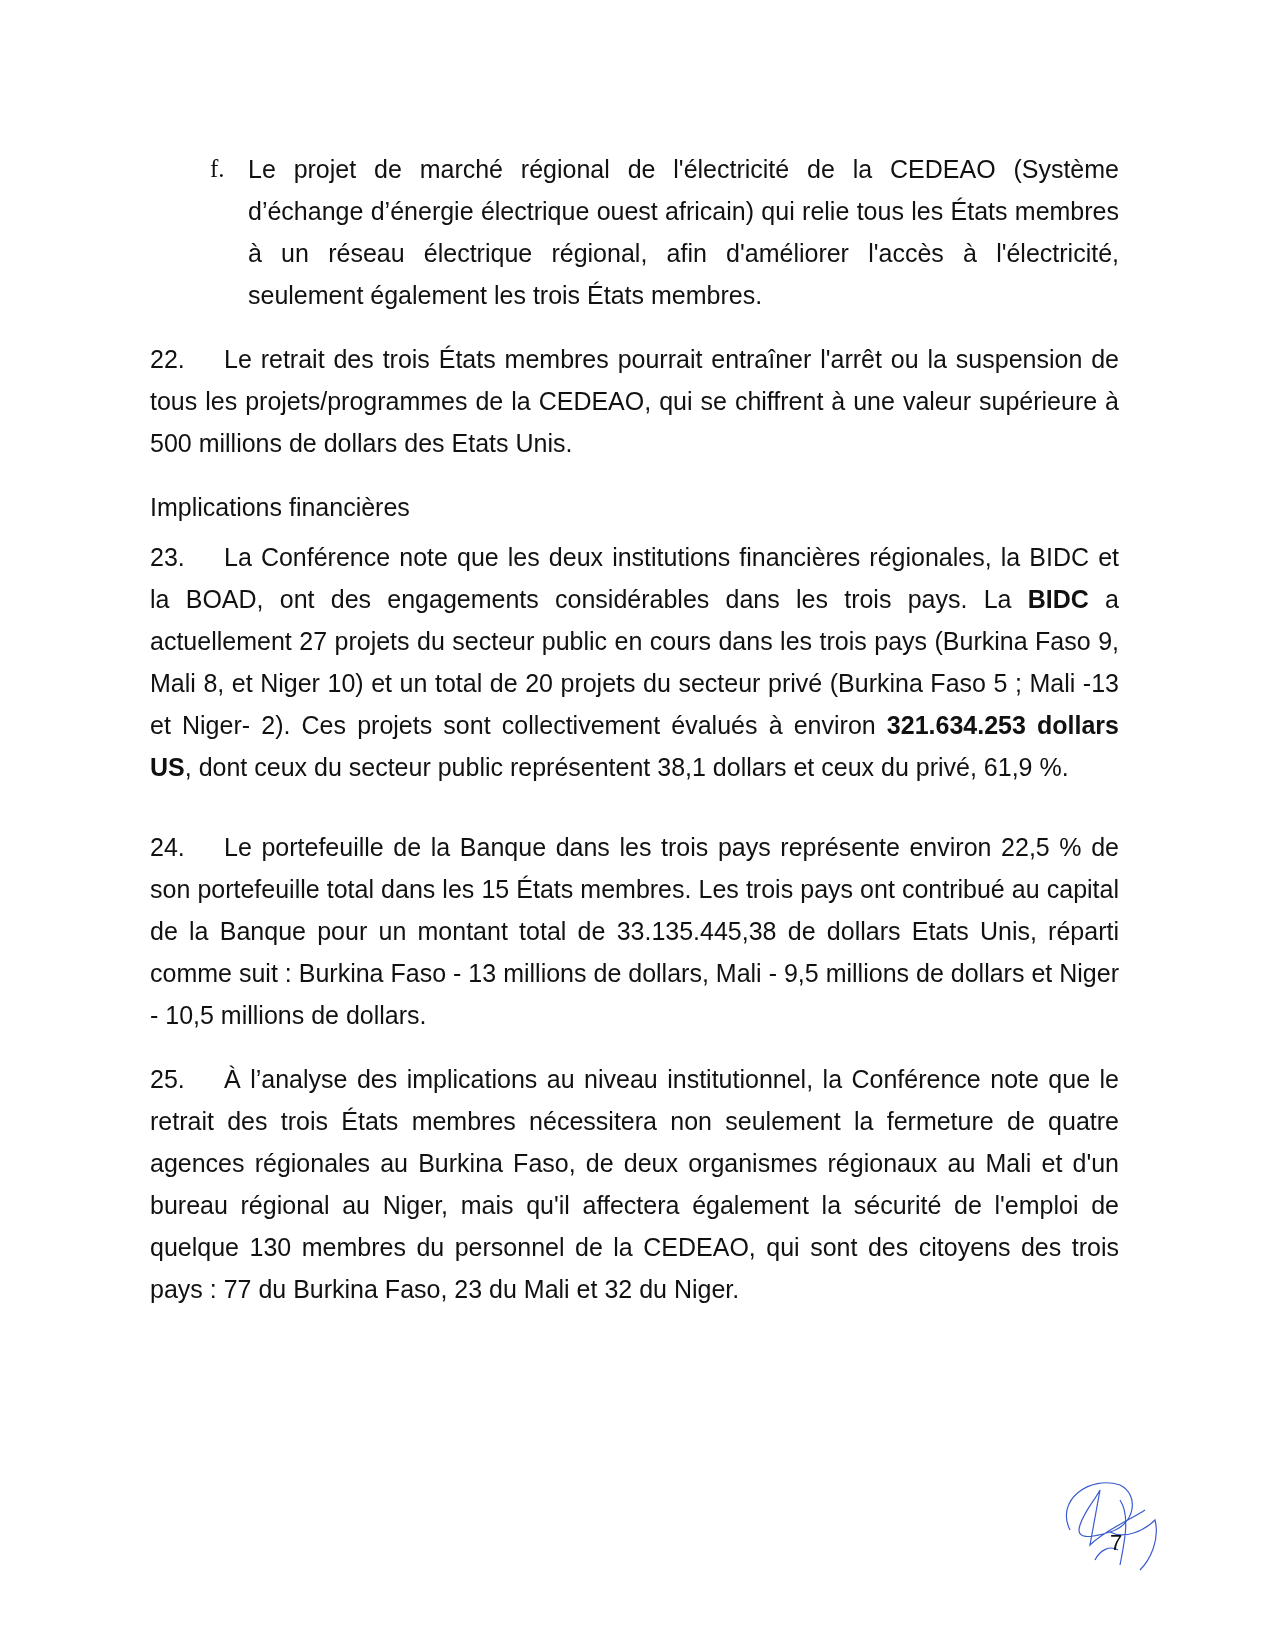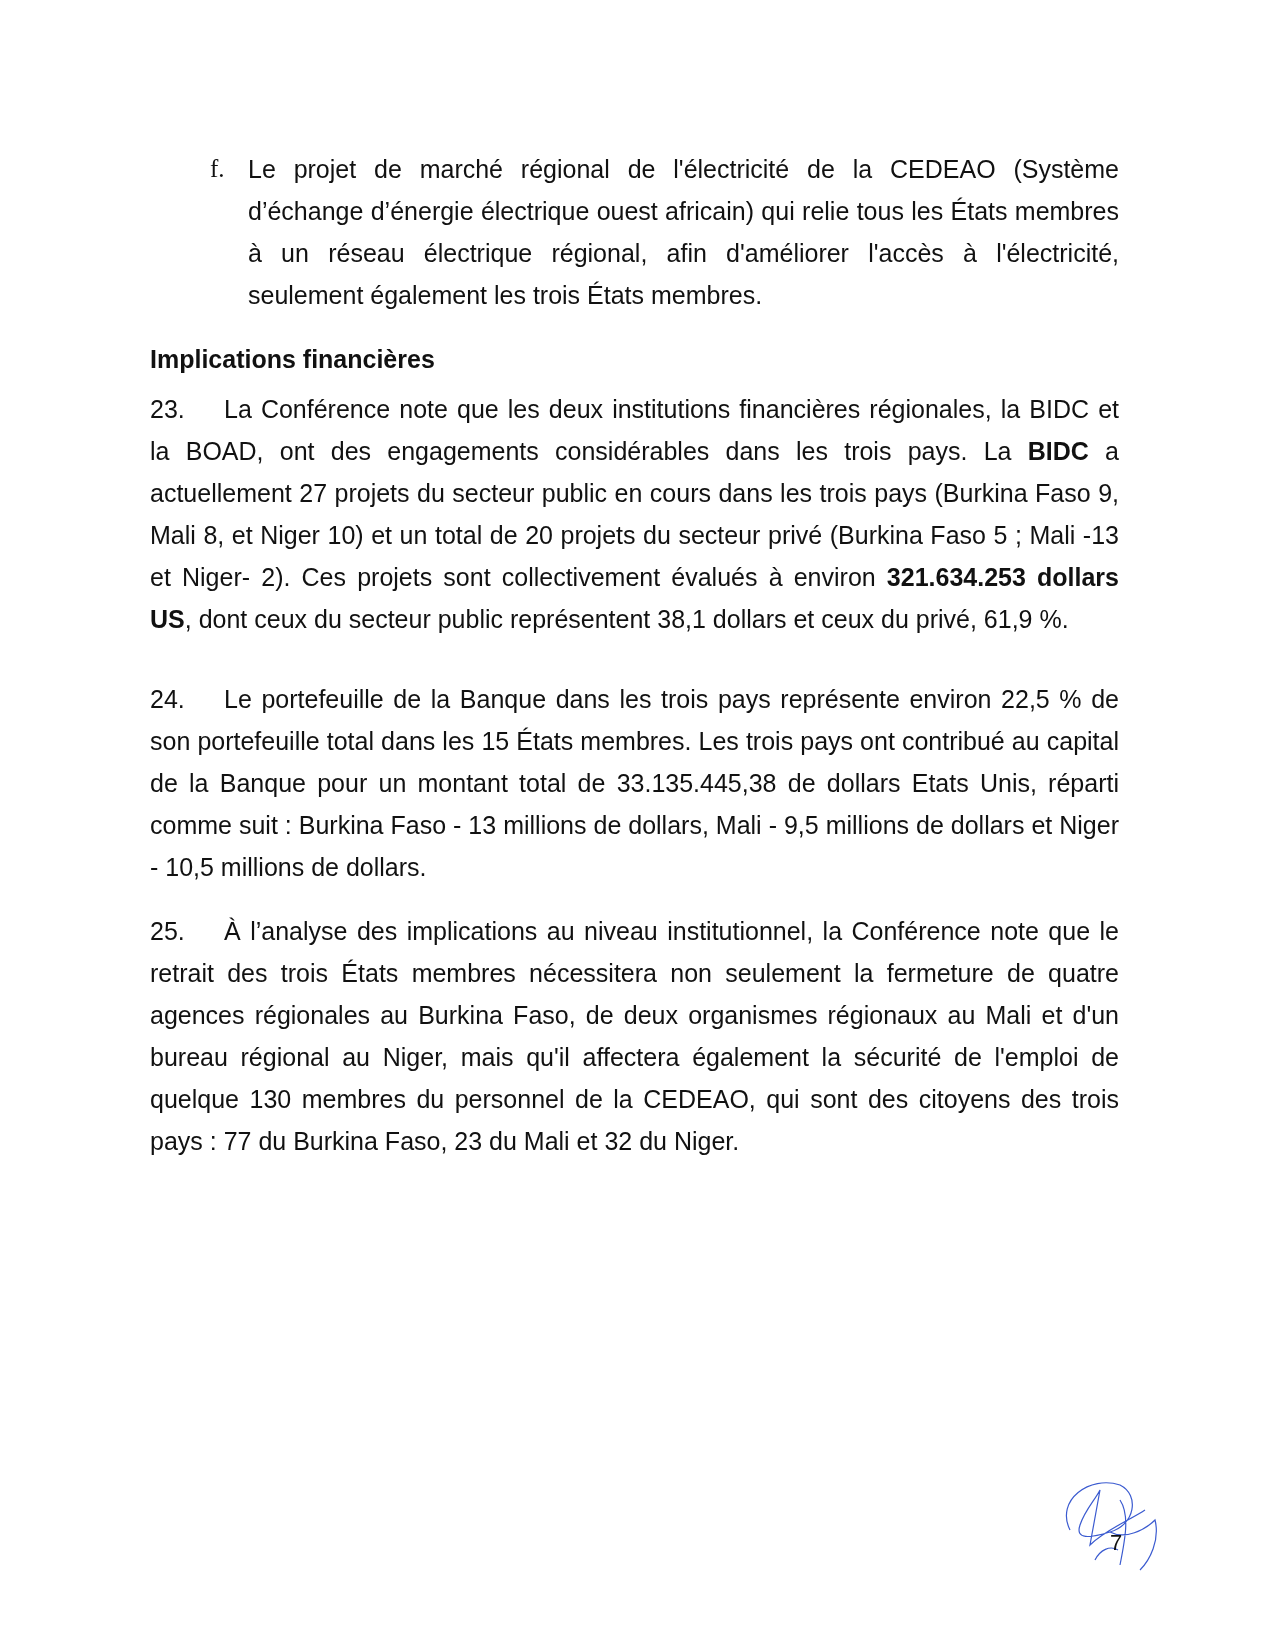--- a/index.html
+++ b/index.html
@@ -3,35 +3,38 @@
   <meta charset="utf-8">
   <style>
     html, body { margin: 0; padding: 0; background: #ffffff; }
     body { width: 1275px; height: 1650px; position: relative; overflow: hidden;
       font-family: "Liberation Sans", "DejaVu Sans", sans-serif; color: #111111; }
     .page { position: absolute; left: 150px; top: 148px; width: 969px; font-size: 25px; line-height: 42px; }
     .item-f { position: relative; padding-left: 98px; text-align: justify; }
     .item-f .marker { position: absolute; left: 60px; top: 0; font-family: "Liberation Serif", serif; }
     .para { text-align: justify; margin-top: 22px; }
     .para .num { display: inline-block; width: 74px; }
-    .heading { font-weight: bold; margin-top: 22px; }
+    .heading { font-weight: normal; margin-top: 22px; }
     .heading + .para { margin-top: 8px; }
     b { font-weight: bold; }
     .signature { position: absolute; left: 1050px; top: 1470px; width: 120px; height: 120px; }
     .page-num { position: absolute; left: 1110px; top: 1530px; font-size: 22px; }
   </style>
 </head>
 <body>
 
 <div class="page">
   <div class="item-f">
     <span class="marker">f.</span>
     <span>Le projet de marché régional de l'électricité de la CEDEAO (Système d’échange d’énergie électrique ouest africain) qui relie tous les États membres à un réseau électrique régional, afin d'améliorer l'accès à l'électricité, seulement également les trois États membres.</span>
   </div>
 
+  <div class="para">
+    <span class="num">22.</span><span>Le retrait des trois États membres pourrait entraîner l'arrêt ou la suspension de tous les projets/programmes de la CEDEAO, qui se chiffrent à une valeur supérieure à 500 millions de dollars des Etats Unis.</span>
+  </div>
 
   <div class="heading">Implications financières</div>
   <div class="para">
     <span class="num">23.</span><span>La Conférence note que les deux institutions financières régionales, la BIDC et la BOAD, ont des engagements considérables dans les trois pays. La </span><b>BIDC</b><span> a actuellement 27 projets du secteur public en cours dans les trois pays (Burkina Faso 9, Mali 8, et Niger 10) et un total de 20 projets du secteur privé (Burkina Faso 5 ; Mali -13 et Niger- 2). Ces projets sont collectivement évalués à environ </span><b>321.634.253 dollars US</b><span>, dont ceux du secteur public représentent 38,1 dollars et ceux du privé, 61,9 %.</span>
   </div>
 
   <div class="para" style="margin-top:38px">
     <span class="num">24.</span><span>Le portefeuille de la Banque dans les trois pays représente environ 22,5 % de son portefeuille total dans les 15 États membres. Les trois pays ont contribué au capital de la Banque pour un montant total de 33.135.445,38 de dollars Etats Unis, réparti comme suit : Burkina Faso - 13 millions de dollars, Mali - 9,5 millions de dollars et Niger - 10,5 millions de dollars.</span>
   </div>
 

